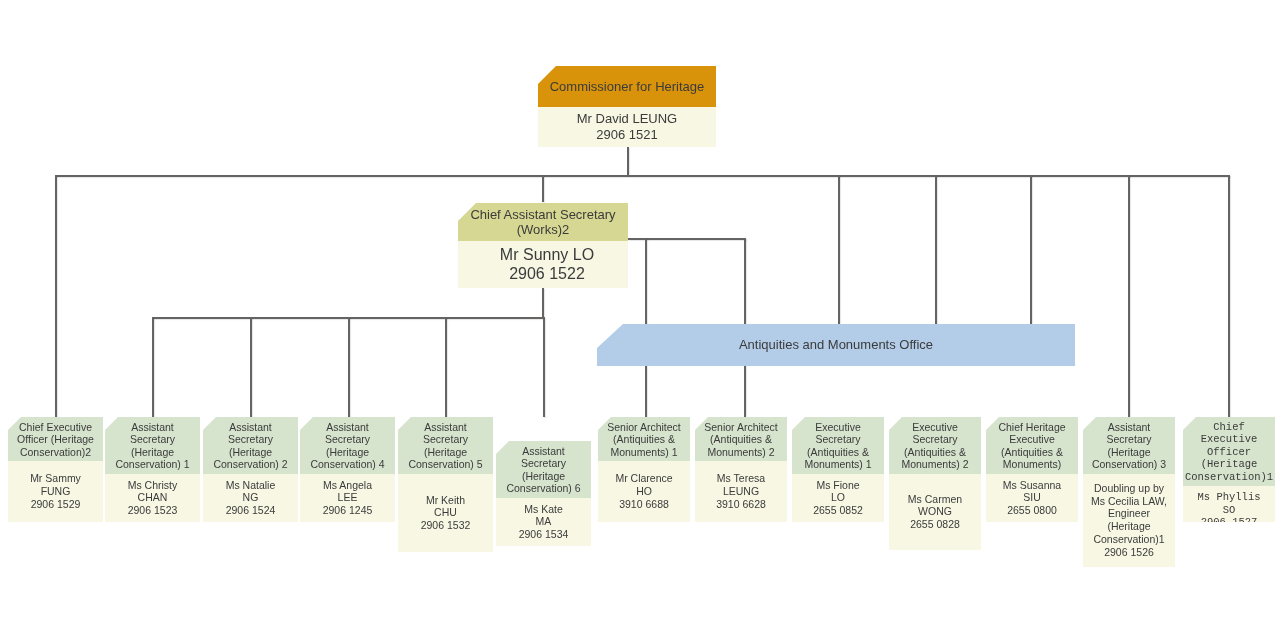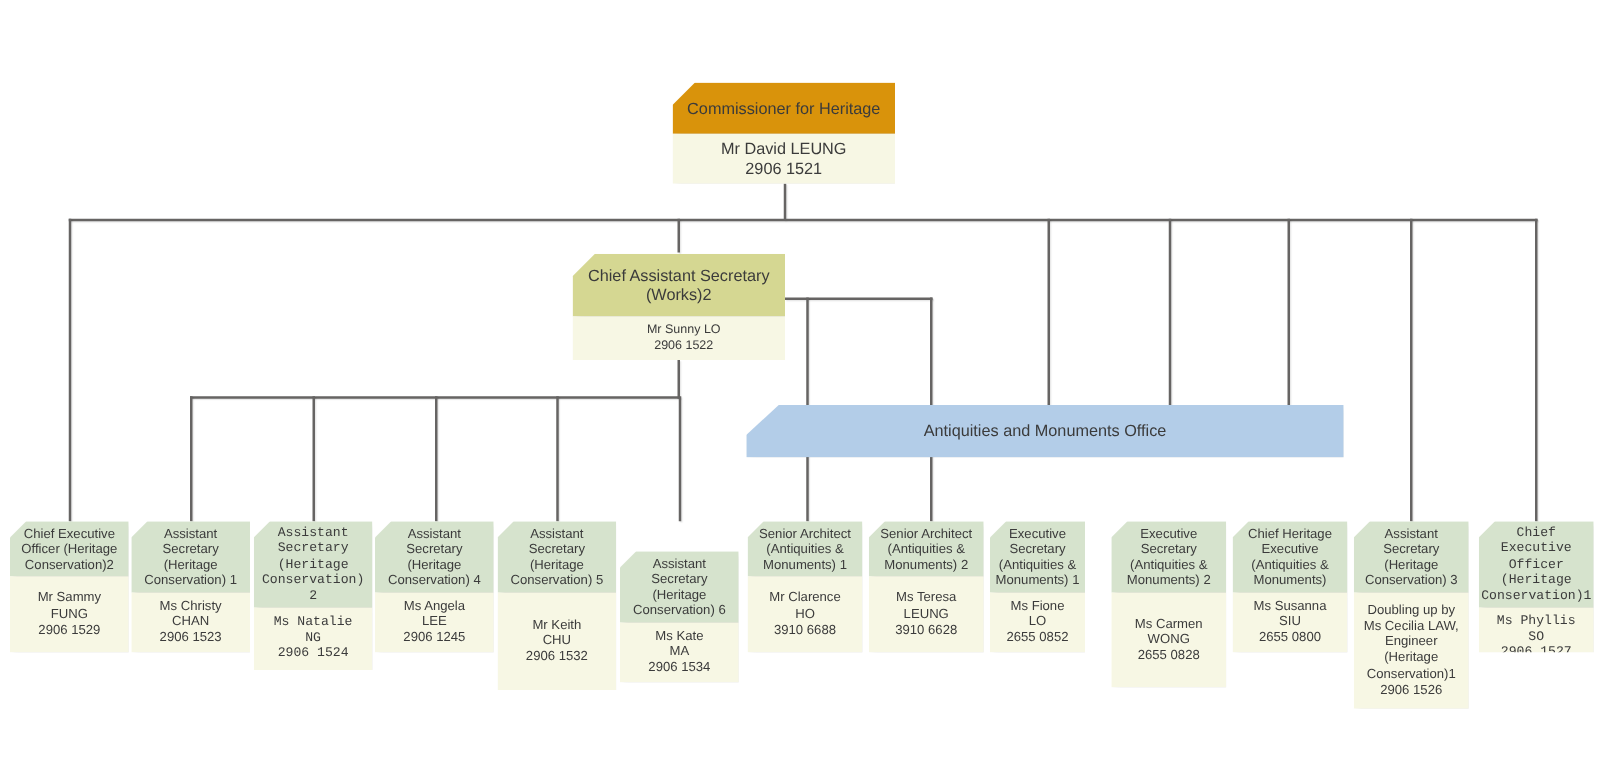--- a/index.html
+++ b/index.html
@@ -72,21 +72,21 @@
     height: 48px;
   }
   .node.lvl1 .person { font-size: 13px; }
 
   
   .node.lvl2 .title {
     background: #d5d792;
     font-size: 13px;
     height: 50px;
   }
-  .node.lvl2 .person { font-size: 10px; padding-left: 12px; }
+  .node.lvl2 .person { font-size: 16px; padding-left: 12px; }
 
   
   .node.banner {
     -webkit-clip-path: polygon(26px 0, 100% 0, 100% 100%, 0 100%, 0 24px);
     clip-path: polygon(26px 0, 100% 0, 100% 100%, 0 100%, 0 24px);
   }
   .node.banner .title {
     background: #b3cde8;
     font-size: 13px;
     height: 100%;
@@ -161,21 +161,21 @@
 2906 1529</div>
   </div>
 
   <div class="node leaf" style="left:105px; top:417px; width:95px; height:105px;">
     <div class="title">Assistant Secretary (Heritage Conservation) 1</div>
     <div class="person">Ms Christy
 CHAN
 2906 1523</div>
   </div>
 
-  <div class="node leaf" style="left:203px; top:417px; width:95px; height:119px;font-family:Liberation Mono, monospace;">
+  <div class="node leaf" style="left:203px; top:417px; width:95px; height:105px;">
     <div class="title">Assistant Secretary (Heritage Conservation) 2</div>
     <div class="person">Ms Natalie
 NG
 2906 1524</div>
   </div>
 
   <div class="node leaf" style="left:300px; top:417px; width:95px; height:105px;">
     <div class="title">Assistant Secretary (Heritage Conservation) 4</div>
     <div class="person">Ms Angela
 LEE
@@ -203,21 +203,21 @@
 3910 6688</div>
   </div>
 
   <div class="node leaf" style="left:695px; top:417px; width:92px; height:105px;">
     <div class="title">Senior Architect (Antiquities &amp; Monuments) 2</div>
     <div class="person">Ms Teresa
 LEUNG
 3910 6628</div>
   </div>
 
-  <div class="node leaf" style="left:792px; top:417px; width:76px; height:105px;">
+  <div class="node leaf" style="left:792px; top:417px; width:92px; height:105px;">
     <div class="title">Executive Secretary (Antiquities &amp; Monuments) 1</div>
     <div class="person">Ms Fione
 LO
 2655 0852</div>
   </div>
 
   <div class="node leaf" style="left:889px; top:417px; width:92px; height:133px;">
     <div class="title">Executive Secretary (Antiquities &amp; Monuments) 2</div>
     <div class="person">Ms Carmen
 WONG

